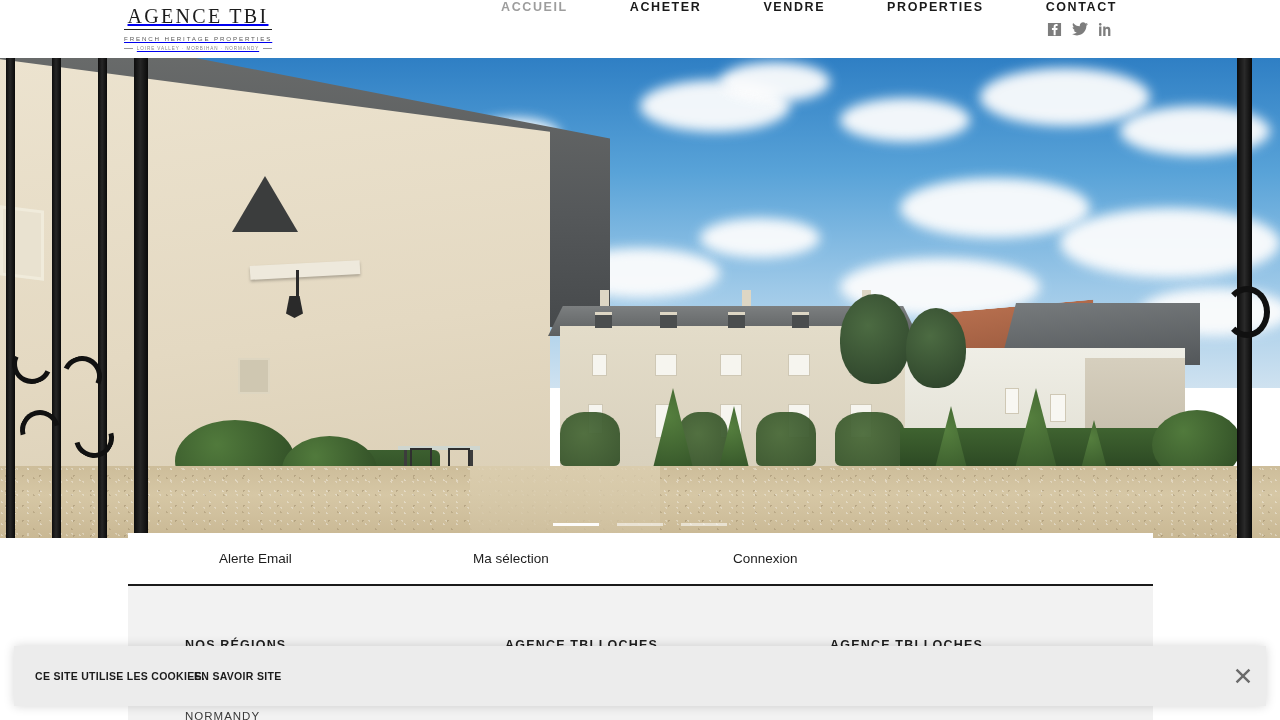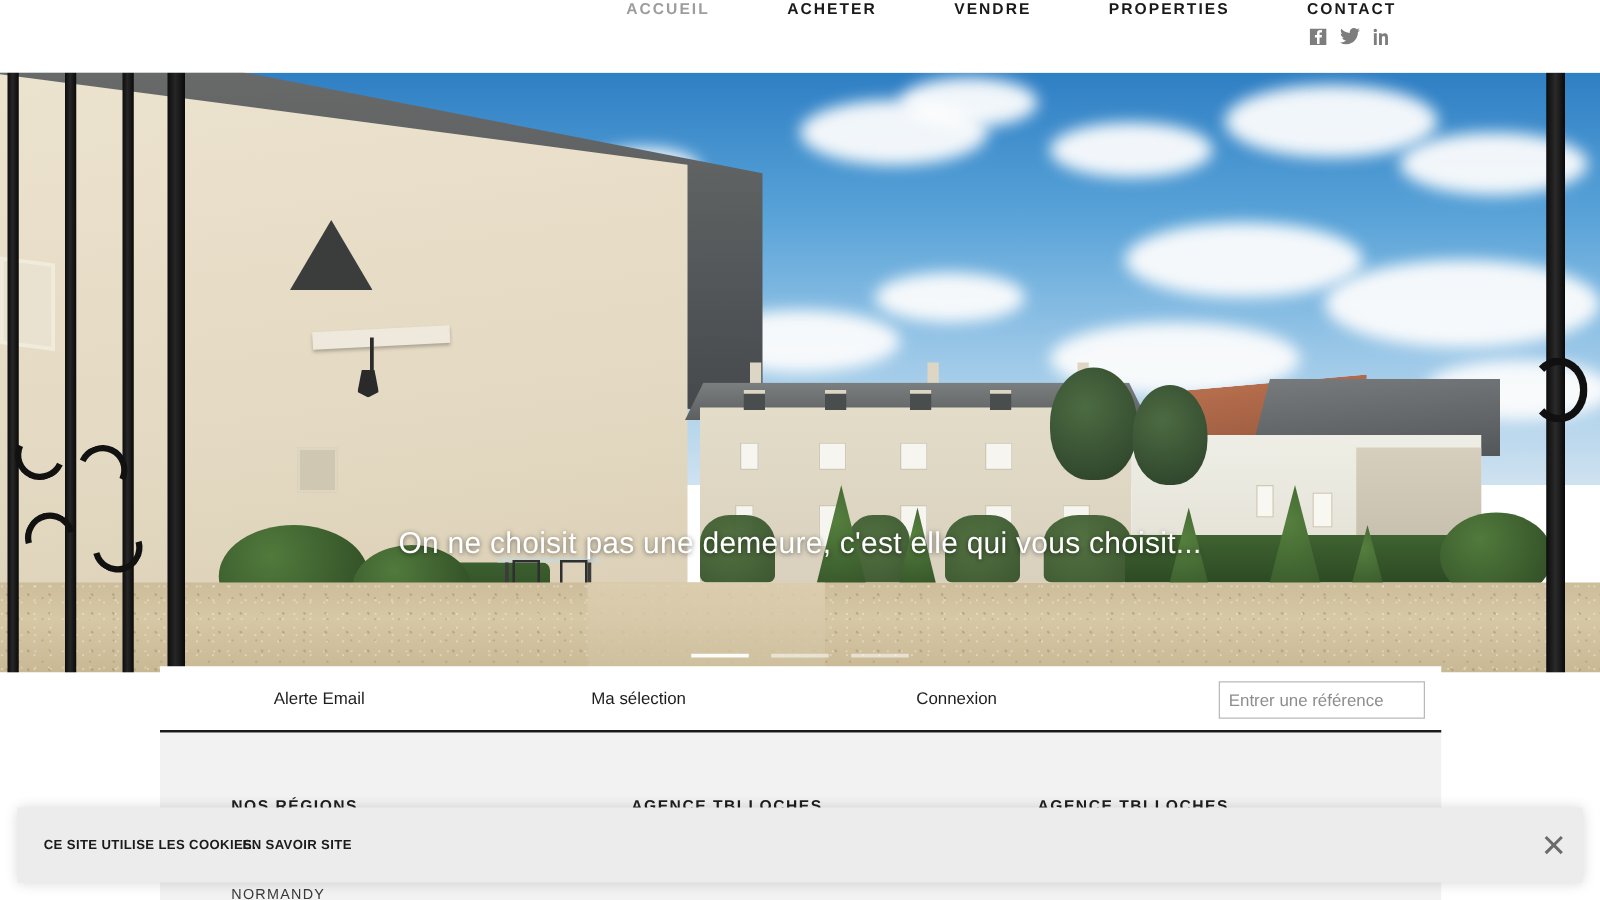--- a/index.html
+++ b/index.html
@@ -300,20 +300,29 @@
     position:absolute; right:11px; top:50%; transform:translateY(-50%);
     width:24px; height:24px; cursor:pointer;
   }
   .cookie-close svg { fill:#6b6b6b; display:block; }
 </style>
 </head>
 <body>
 
 <div class="header">
 
+  <a class="logo-block" href="#">
+    <div class="logo-title">AGENCE TBI</div>
+    <div class="logo-sub">FRENCH HERITAGE PROPERTIES</div>
+    <div class="logo-sub2">
+      <span class="dash"></span>
+      <span>LOIRE VALLEY · MORBIHAN · NORMANDY</span>
+      <span class="dash"></span>
+    </div>
+  </a>
 
   <nav class="nav">
     <a href="#" class="active">ACCUEIL</a>
     <a href="#">ACHETER</a>
     <a href="#">VENDRE</a>
     <a href="#">PROPERTIES</a>
     <a href="#">CONTACT</a>
   </nav>
 
   <div class="social">
@@ -423,21 +432,20 @@
       <div class="gate-bar" style="left:134px;width:14px;"></div>
       <div class="scroll" style="left:12px;top:286px;transform:rotate(-20deg);"></div>
       <div class="scroll" style="left:62px;top:298px;transform:rotate(160deg);"></div>
       <div class="scroll" style="left:20px;top:352px;transform:rotate(120deg);"></div>
       <div class="scroll" style="left:74px;top:360px;transform:rotate(-60deg);"></div>
     </div>
     <div class="gate-post-r"></div>
     <div class="gate-ring"></div>
   </div>
 
-  <div class="hero-overlay-text">On ne choisit pas une demeure, c'est elle qui vous choisit...</div>
 
   <div class="dots">
     <i class="on"></i>
     <i></i>
     <i></i>
   </div>
 </div>
 
 <div class="footer">
   <div class="fcol fc1">
@@ -453,21 +461,20 @@
   </div>
   <div class="fcol fc3">
     <h4>AGENCE TBI LOCHES</h4>
   </div>
 </div>
 
 <div class="actionbar">
   <a href="#" class="ai ai-1">Alerte Email</a>
   <a href="#" class="ai ai-2">Ma sélection</a>
   <a href="#" class="ai ai-3">Connexion</a>
-  <input class="ref-input" type="text" placeholder="Entrer une référence" style="">
 </div>
 
 <div class="cookie">
   <span class="cookie-txt">CE SITE UTILISE LES COOKIES.</span>
   <a href="#" class="cookie-link">EN SAVOIR SITE</a>
   <span class="cookie-close">
     <svg width="24" height="24" viewBox="0 0 24 24">
         <path d="M19.3 6.4l-1.7-1.7L12 10.3 6.4 4.7 4.7 6.4 10.3 12l-5.6 5.6 1.7 1.7 5.6-5.6 5.6 5.6 1.7-1.7-5.6-5.6z"></path>
       </svg>
   </span>

